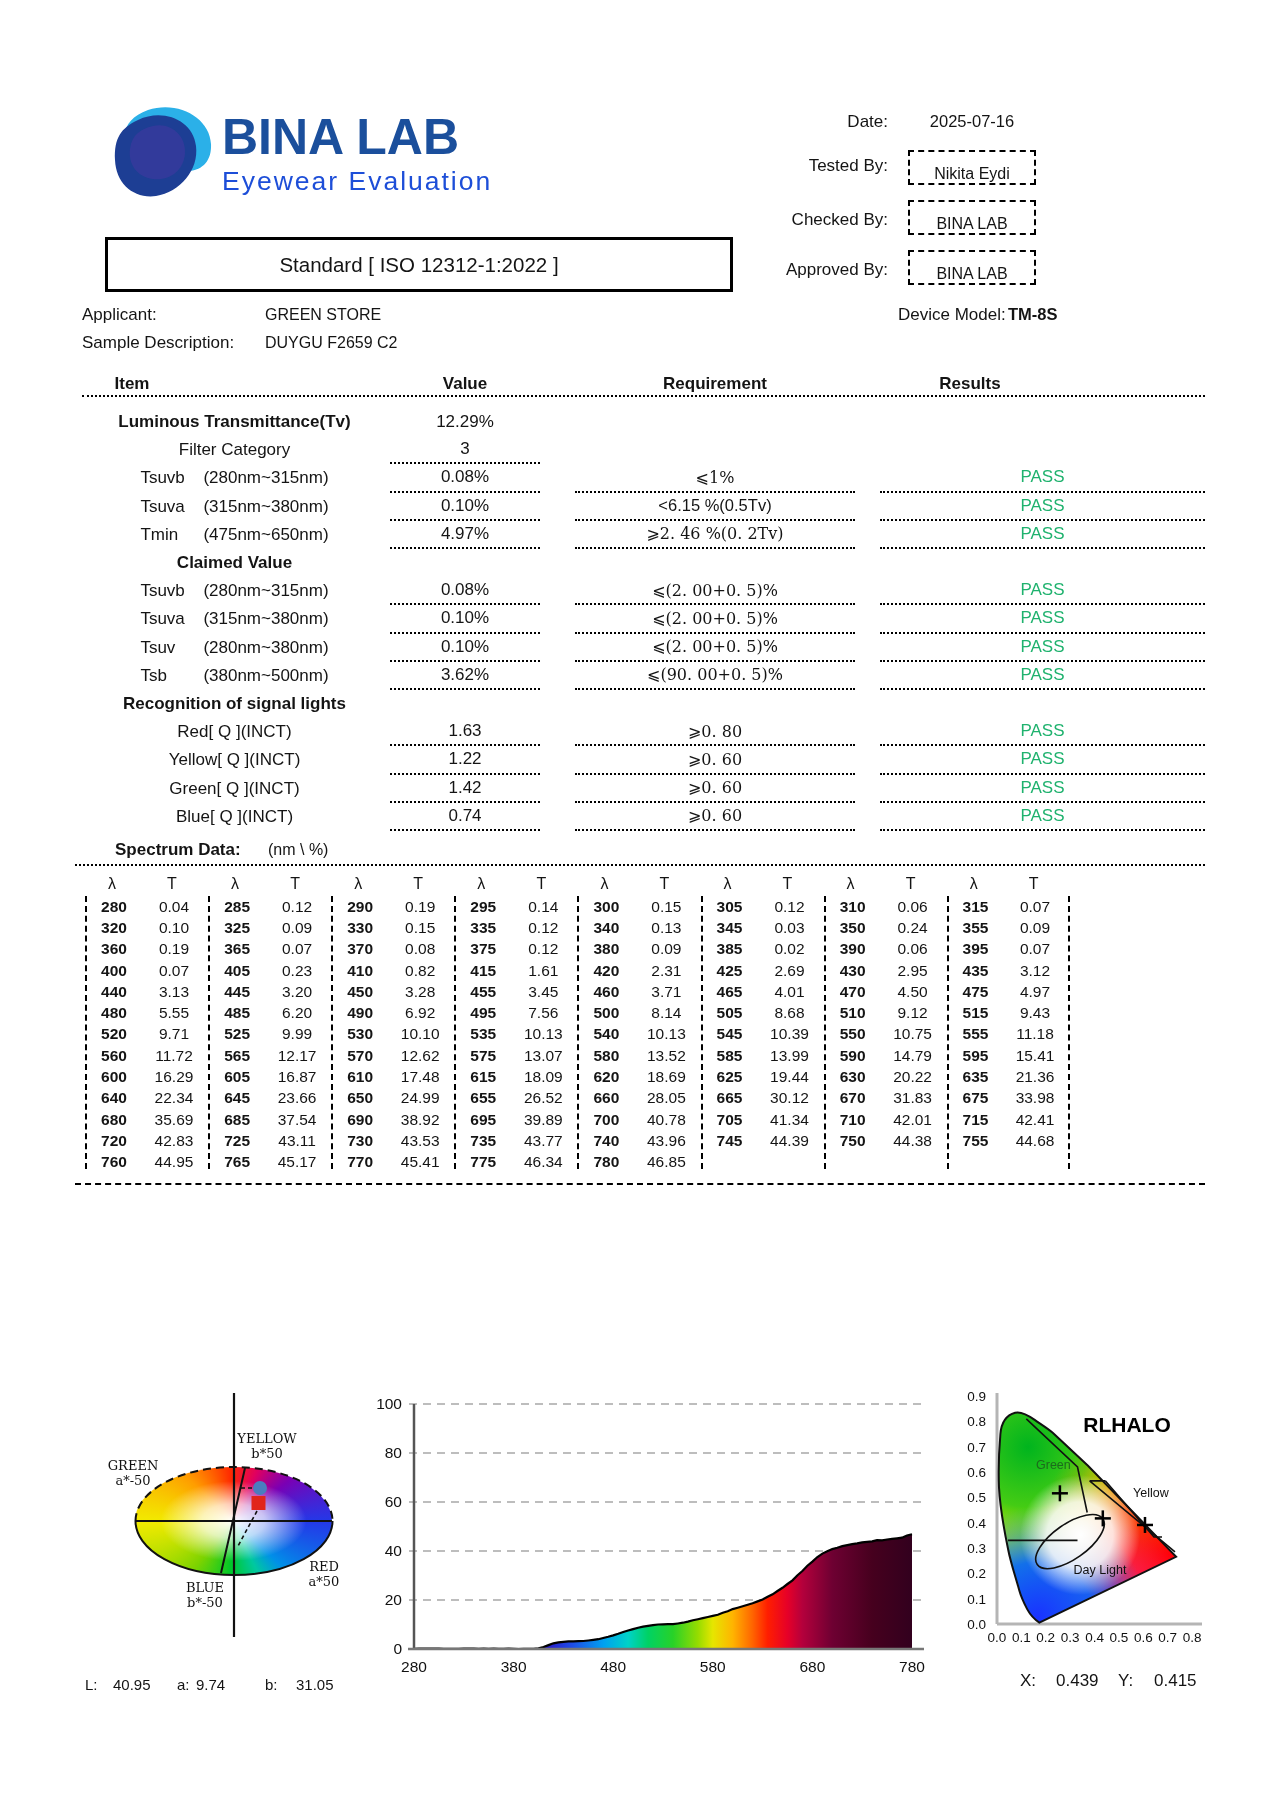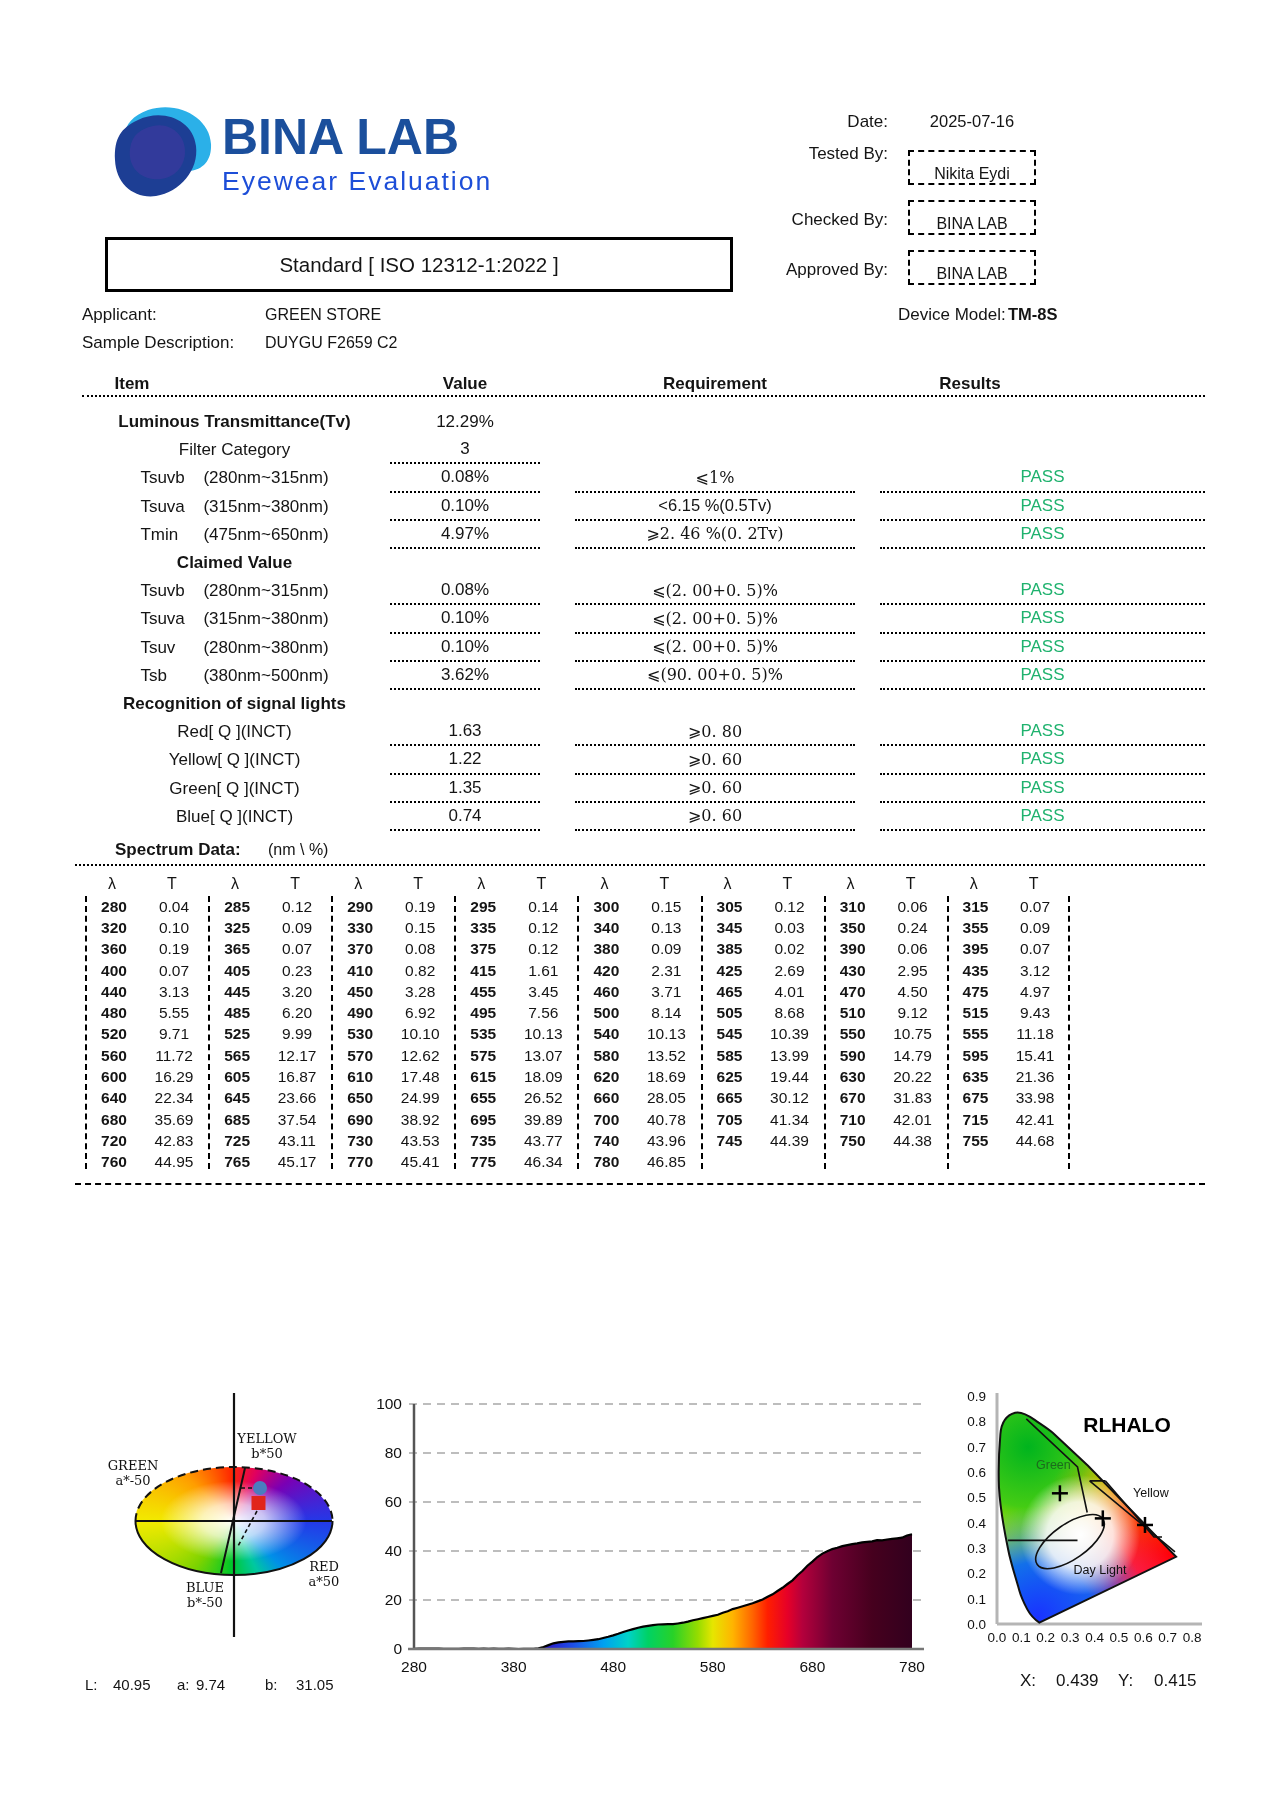--- a/index.html
+++ b/index.html
@@ -76,21 +76,21 @@
     </svg>
   </div>
   <div class="abs" style="left:222px;top:112px">
     <div class="logo-title" style="color: rgb(27, 79, 156);">BINA LAB</div>
     <div class="logo-sub" style="color: #1d4ed8;">Eyewear Evaluation</div>
   </div>
 
   <div class="meta-label abs" style="top:112px">Date:</div>
   <div class="meta-value abs" style="top:112px">2025-07-16</div>
 
-  <div class="meta-label abs" style="top:144px">Tested By:</div>
+  <div class="meta-label abs" style="top:156px">Tested By:</div>
   <div class="meta-box abs" style="top:150px">
     <span>Nikita Eydi</span>
     </div>
 
   <div class="meta-label abs" style="top:210px">Checked By:</div>
   <div class="meta-box abs" style="top:200px">
     <span>BINA LAB</span>
     </div>
 
   <div class="meta-label abs" style="top:260px">Approved By:</div>
@@ -241,21 +241,21 @@
         <div class="cell c-req dot serif">⩾0. 60</div>
         <div class="cell c-res dot">
           <span class="pass" style="color: rgb(31, 178, 110);">PASS</span>
         </div>
       </div>
       <div class="res-row" style="top: 774.6px;">
         <div class="cell c-item">
           <span class="iname">Green[ Q ]</span>
           <span class="irange">(INCT)</span>
         </div>
-        <div class="cell c-value dot">1.35</div>
+        <div class="cell c-value dot">1.42</div>
         <div class="cell c-req dot serif">⩾0. 60</div>
         <div class="cell c-res dot">
           <span class="pass" style="color: rgb(31, 178, 110);">PASS</span>
         </div>
       </div>
       <div class="res-row" style="top: 802.8px;">
         <div class="cell c-item">
           <span class="iname">Blue[ Q ]</span>
           <span class="irange">(INCT)</span>
         </div>

